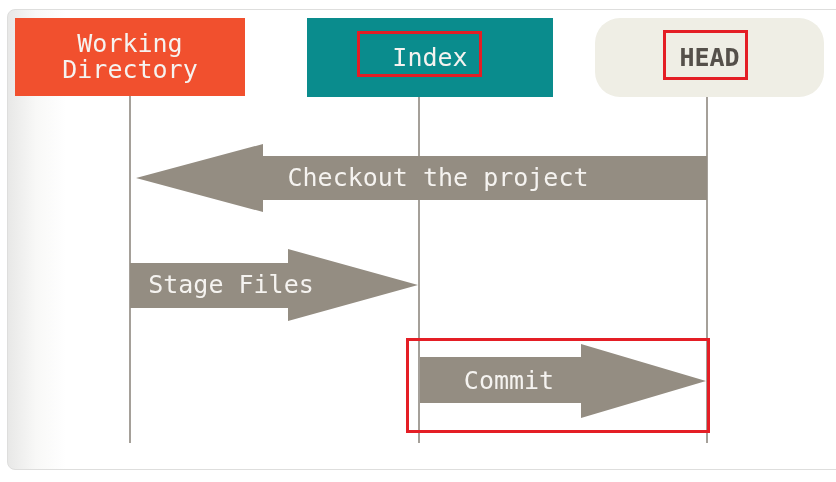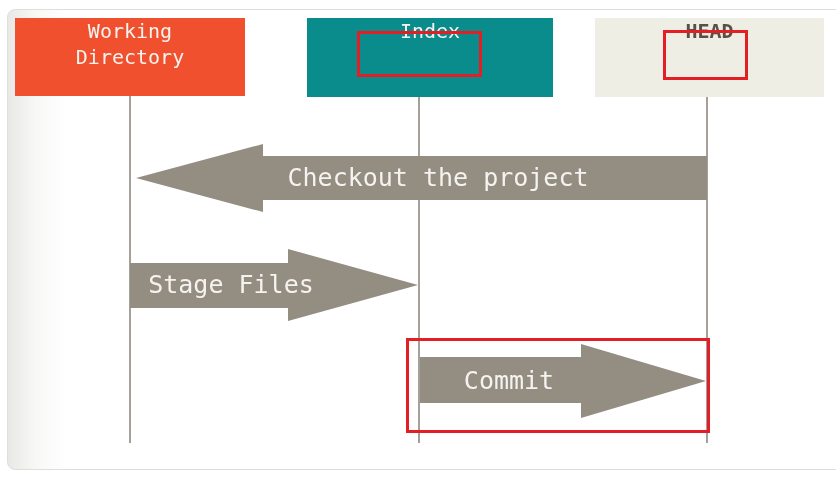--- a/index.html
+++ b/index.html
@@ -10,27 +10,27 @@
   }
   
   .page{
     position:absolute;left:7px;top:9px;width:840px;height:461px;
     box-sizing:border-box;
     border:1px solid #dededd;border-radius:8px;
     background:linear-gradient(to right,#e8e8e7 0px,#f8f8f7 28px,#ffffff 58px);
   }
   
   .node{
-    position:absolute;display:flex;justify-content:center;
-    text-align:center;font-size:20px;line-height:26px;
+    position:absolute;display:flex;align-items:center;justify-content:center;
+    text-align:center;font-size:25px;line-height:26px;
     color:#f5f3f0;white-space:pre-line;letter-spacing:0;
   }
   .node-wd{left:15px;top:18px;width:230px;height:78px;background:#f1502e;}
   .node-index{left:307px;top:18px;width:246px;height:79px;background:#0a8c8d;}
-  .node-head{left:595px;top:18px;width:229px;height:79px;background:#efeee5;color:#55504a;font-weight:bold;}
+  .node-head{left:595px;top:18px;width:229px;height:79px;background:#efeee5;color:#55504a;font-weight:bold;border-radius:25px;}
   
   .hl{position:absolute;box-sizing:border-box;border:3px solid #e41e25;background:transparent;}
   .hl-index{left:357px;top:31px;width:125px;height:46px;}
   .hl-head{left:663px;top:30px;width:85px;height:50px;}
   .hl-commit{left:406px;top:338px;width:304px;height:95px;}
   
   .overlay{position:absolute;left:0;top:0;width:836px;height:482px;}
   .lifeline{stroke:#a5a099;stroke-width:2;}
   .arrow{fill:#948d82;}
   .arrow-label{

